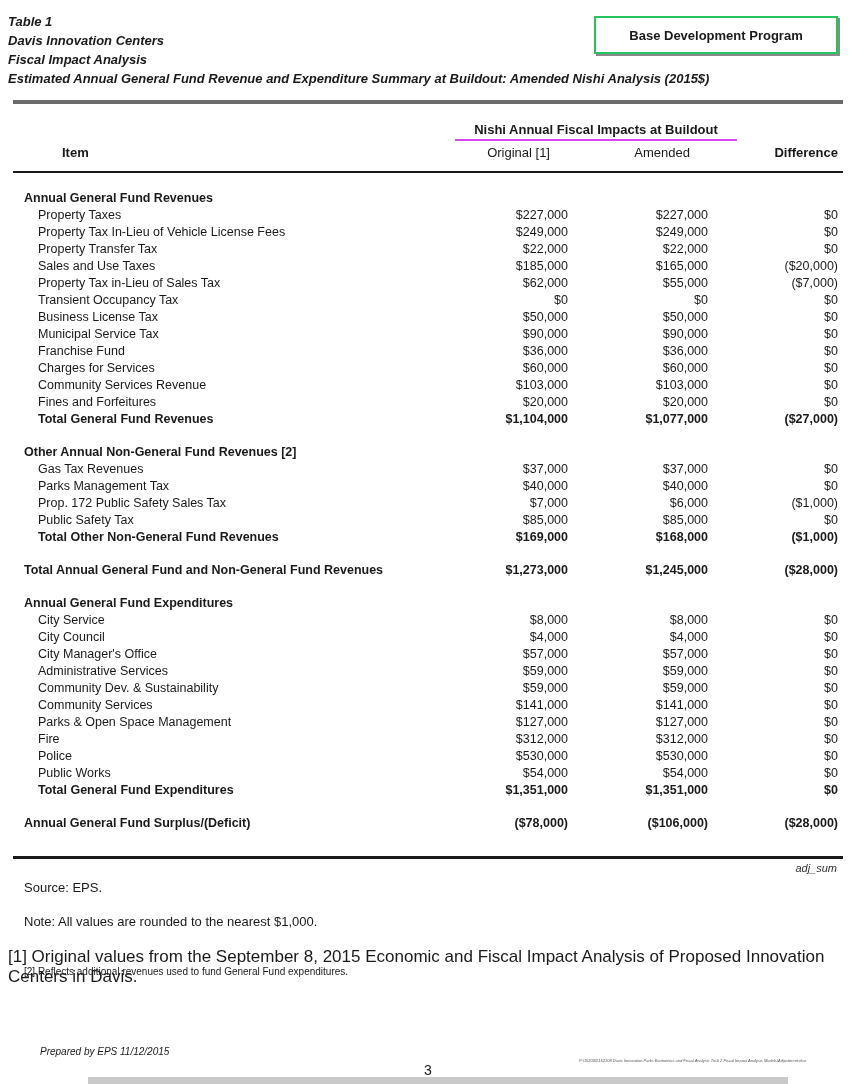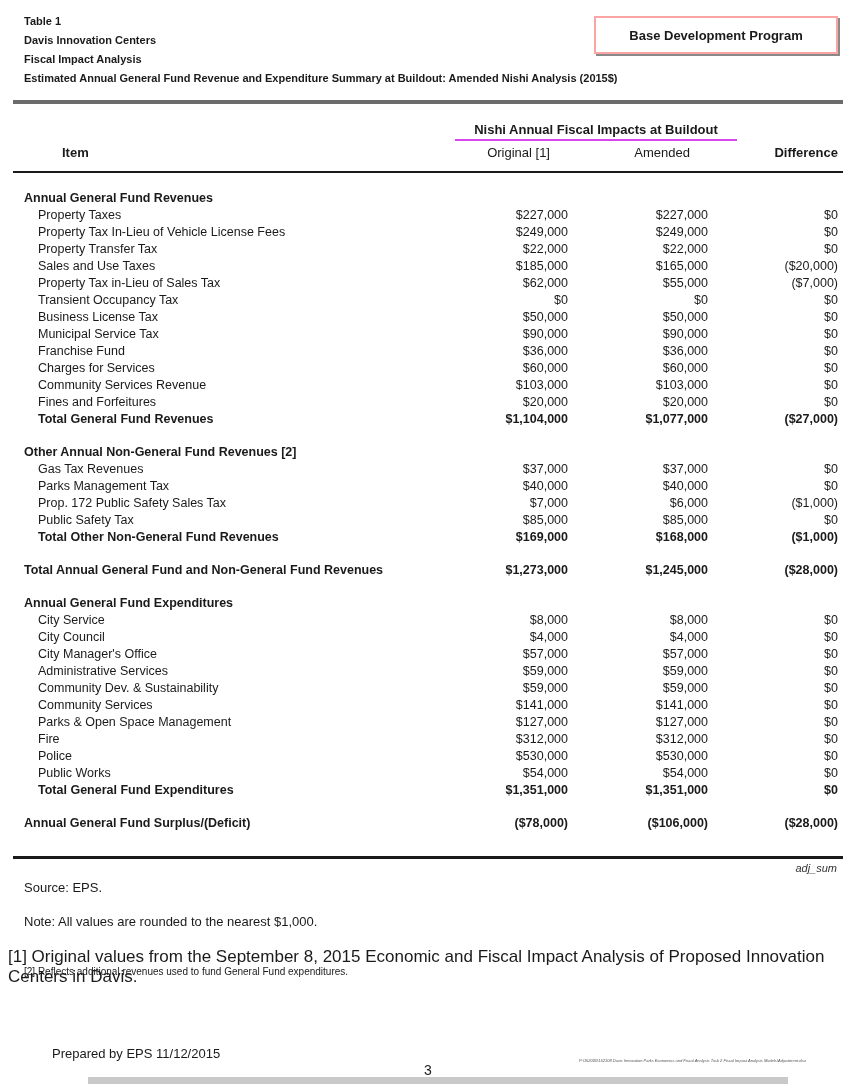--- a/index.html
+++ b/index.html
@@ -1,25 +1,25 @@
 <!DOCTYPE html>
 <html><head>
 <meta charset="utf-8">
 <style>
   html,body{margin:0;padding:0;background:#ffffff;}
   #page{
     position:relative;width:856px;height:1084px;background:#ffffff;
     font-family:"Liberation Sans","DejaVu Sans",sans-serif;color:#1a1a1a;overflow:hidden;
   }
   
-  .title-block{position:absolute;top:12px;left:24px;font-size:11px;font-weight:bold;line-height:19px;}
+  .title-block{position:absolute;top:12px;left:8px;font-size:13px;font-weight:bold;line-height:19px;font-style:italic;}
   
   .program-box{
     position:absolute;top:16px;right:18px;width:240px;height:34px;
-    border:2px solid #fca5a5;box-shadow:2px 2px 0 #8a8a8a;
+    border:2px solid #22c55e;box-shadow:2px 2px 0 #8a8a8a;
     display:flex;align-items:center;justify-content:center;
     font-size:13px;font-weight:bold;background:#ffffff;
   }
   
   .rule{position:absolute;left:13px;right:13px;}
   .rule-top{top:100px;height:4px;background:#6b6b6b;}
   .rule-header{top:171px;height:2px;background:#1a1a1a;}
   .rule-bottom{top:856px;height:3px;background:#1a1a1a;}
   
   .group-header{
@@ -43,21 +43,21 @@
   .row.total .lbl{padding-left:14px;}
   .row.section{font-weight:bold;}
   .row.grand{font-weight:bold;}
   .row.spacer{height:16px;}
   
   .adj-sum{position:absolute;top:862px;right:19px;font-size:11px;font-style:italic;color:#333;}
   .source{position:absolute;top:880px;left:24px;font-size:13px;}
   .note{position:absolute;top:914px;left:24px;font-size:13px;}
   .fn1{position:absolute;top:947px;left:8px;font-size:17px;}
   .fn2{position:absolute;top:966px;left:24px;font-size:10px;}
-  .prepared{position:absolute;top:1046px;left:52px;font-size:13px;}
+  .prepared{position:absolute;top:1046px;left:40px;font-size:10px;font-style:italic;}
   .file-path{position:absolute;top:1058px;right:50px;font-size:4px;font-style:italic;color:#555;white-space:nowrap;}
   .page-number{position:absolute;top:1062px;left:0;width:100%;text-align:center;font-size:14px;}
   .bottom-bar{position:absolute;left:88px;bottom:0;width:700px;height:7px;background:#c9c9c9;}
 </style>
 </head>
 <body>
 
 <div id="page">
 
   <div class="title-block">

